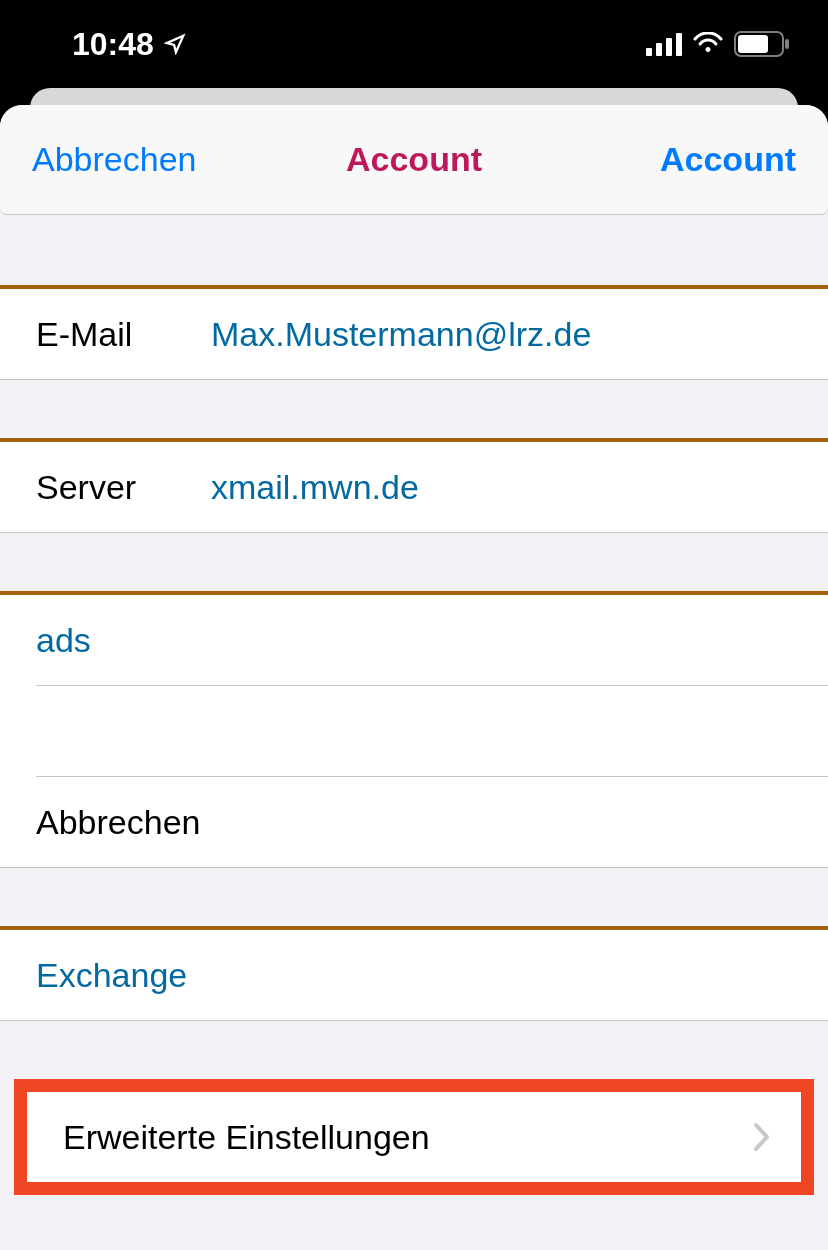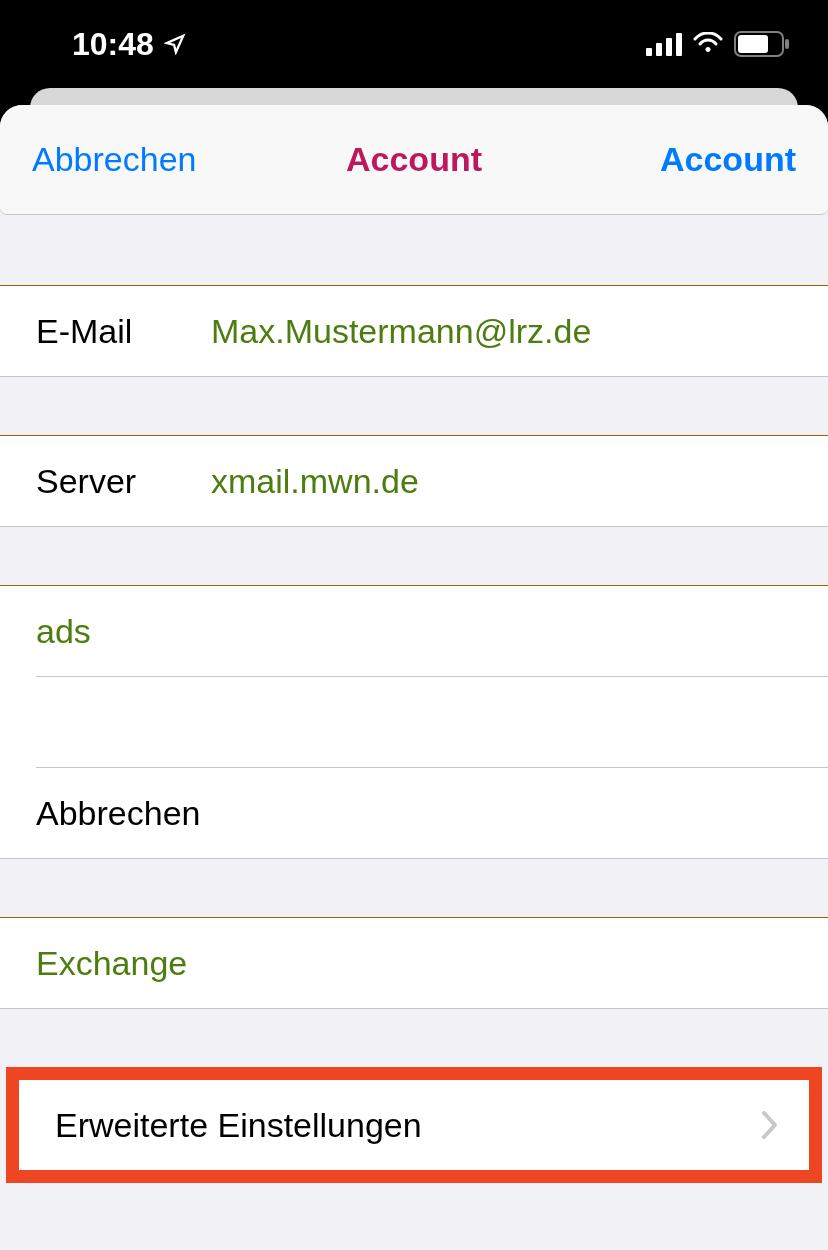--- a/index.html
+++ b/index.html
@@ -82,21 +82,21 @@
       font-weight: 600;
       position: absolute;
       left: 50%;
       transform: translateX(-50%);
     }
     .content {
       background: #f2f1f6;
     }
     .section {
       background: #fff;
-      border-top: 1px solid #a16207;
+      border-top: 4px solid #a16207;
       border-bottom: 1px solid #c6c6c8;
     }
     .gap {
       height: 70px;
     }
     .gap-small {
       height: 58px;
     }
     .row {
       display: flex;
@@ -108,21 +108,21 @@
     }
     .row-label {
       width: 175px;
       flex-shrink: 0;
     }
     .row-label-wide {
       width: 250px;
       flex-shrink: 0;
     }
     .row-value {
-      color: #4d7c0f;
+      color: #0369a1;
       flex: 1;
     }
     .separator {
       height: 1px;
       background: #c6c6c8;
       margin-left: 36px;
     }
     .row-link {
       display: flex;
       align-items: center;
@@ -133,21 +133,21 @@
       color: #000;
       background: #fff;
       cursor: pointer;
     }
     .chevron {
       color: #c7c7cc;
       font-size: 40px;
     }
     .highlight-box {
       border: 13px solid #ee4523;
-      margin: 0 6px;
+      margin: 0 14px;
     }
     .highlight-wrapper {
       background: #f2f1f6;
     }
     svg {
       display: block;
     }
   </style>
 </head>
 <body>

